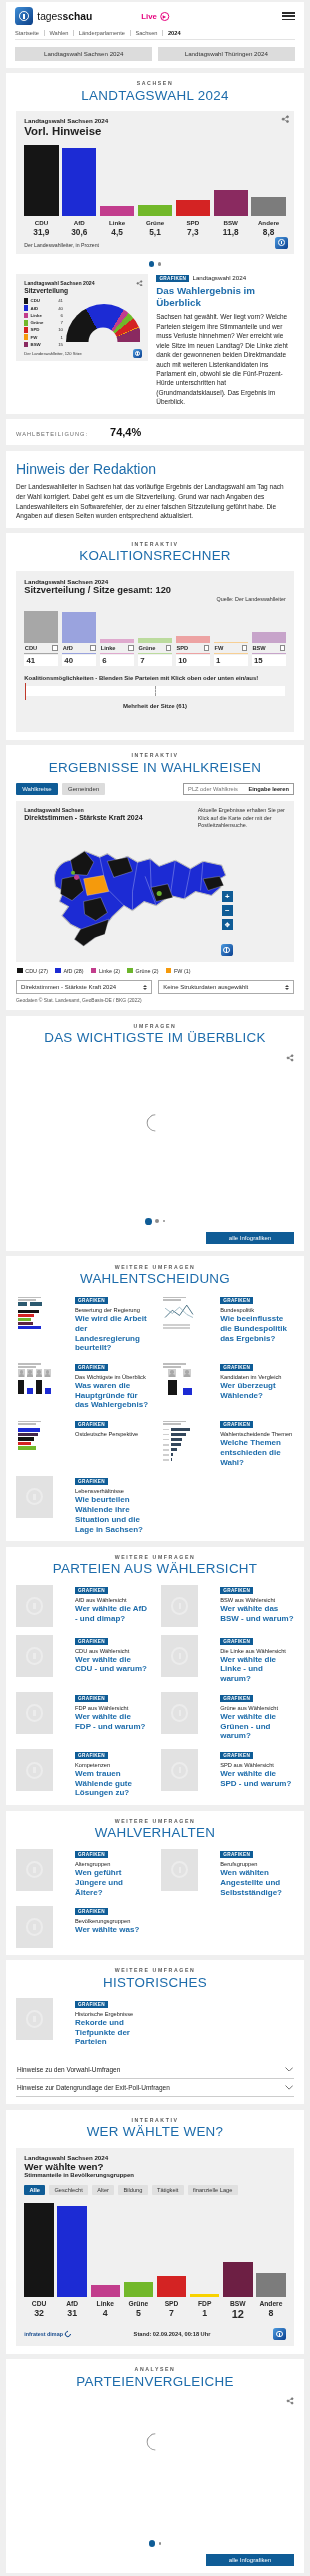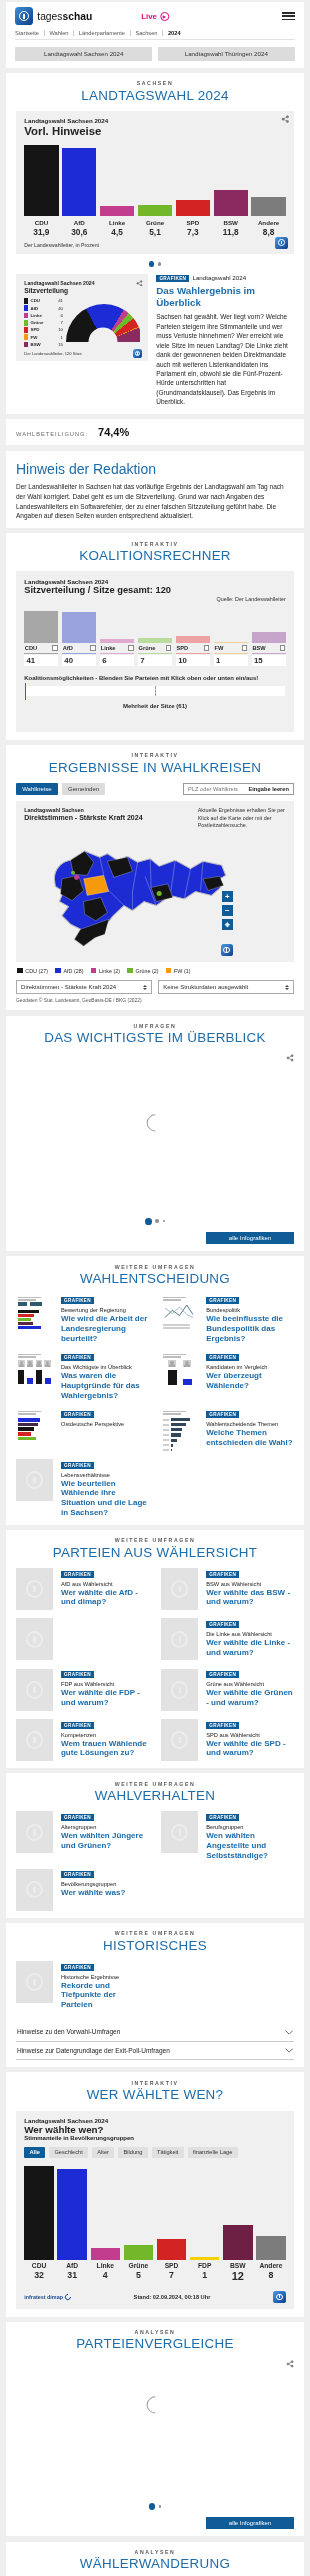--- a/index.html
+++ b/index.html
@@ -56,21 +56,21 @@
   .dleg .nm{font-weight:bold;flex:1}
   .half{position:relative;width:76px;height:38px;overflow:hidden;margin-top:7.2px}
   .halfc{width:76px;height:76px;border-radius:50%}
   .hole{position:absolute;width:29px;height:29px;border-radius:50%;background:#f0f0f0;left:50%;top:38px;transform:translate(-50%,-50%)}
   .ovtext{flex:1;font-size:6.5px}
   .badge{display:inline-block;background:#0f5c96;color:#fff;font-size:4.7px;font-weight:bold;padding:1px 3.1px;letter-spacing:0.3px;vertical-align:0.5px}
   .tagline{font-size:6.2px;color:#222;margin-left:3.1px}
   .ovtitle{color:#1d6cab;font-size:9.8px;font-weight:bold;margin:3.1px 0 4.1px;line-height:1.2}
   .ovp{line-height:1.45;color:#222}
   
-  .strip{display:flex;align-items:baseline;gap:10px}
+  .strip{display:flex;align-items:baseline;gap:22px}
   .strip .lab{font-size:5.7px;letter-spacing:1px;color:#6a6a6a}
   .strip .val{font-size:11px;font-weight:bold;color:#111}
   .hint-title{color:#1d6cab;font-size:14px;font-weight:normal;margin:3.1px 0 5.2px}
   .hint-p{font-size:6.5px;line-height:1.5;color:#222}
   
   .kcols{display:flex;gap:4.1px;margin-top:9.3px}
   .kcol{flex:1}
   .kbarArea{height:32px;display:flex;align-items:flex-end}
   .kbar{width:100%}
   .klabrow{display:flex;align-items:center;justify-content:space-between;font-size:5.7px;font-weight:bold;padding:1.6px 0.5px;border-bottom:1.6px solid #000}
@@ -104,21 +104,21 @@
   .arrows .up{border-bottom:2.6px solid #444}
   .arrows .dn{border-top:2.6px solid #444}
   .geosrc{font-size:4.9px;color:#555;margin-top:4.1px}
   
   .spinbox{display:flex;align-items:center;justify-content:center}
   .spin{width:16.5px;height:16.5px;border:1.6px solid #9a9a9a;border-bottom-color:transparent;border-left-color:transparent;border-radius:50%;transform:rotate(-135deg)}
   .btnrow{display:flex;justify-content:flex-end}
   .bluebtn{background:#0f5c96;color:#fff;font-size:6px;padding:3.1px 0;width:88px;text-align:center;cursor:pointer}
   
   .tgrid{display:grid;grid-template-columns:1fr 1fr;gap:8.3px 12.4px}
-  .titem{display:flex;gap:8px}
+  .titem{display:flex;gap:22px}
   .thumb{width:37px;height:42px;flex:none;background:#fff;overflow:hidden;position:relative;padding:2.1px}
   .thumb.ph{background:#e2e2e2;display:flex;align-items:center;justify-content:center;padding:0}
   .wm{width:17.6px;height:17.6px;border:2.6px solid #ececec;border-radius:50%;display:flex;align-items:center;justify-content:center}
   .wm div{width:2.1px;height:6.2px;background:#ececec}
   .ttx{flex:1;min-width:0}
   .ttag{font-size:5.7px;color:#222;margin:2.6px 0 1px}
   .ttitle{color:#1d6cab;font-size:8px;font-weight:bold;line-height:1.22;cursor:pointer}
   .hb{margin-bottom:1px}
   
   .acc{display:flex;align-items:center;justify-content:space-between;font-size:6.5px;color:#222;border-bottom:0.5px solid #ccc;padding:5.2px 1px;cursor:pointer}
@@ -687,20 +687,21 @@
             </div>
           </div>
           <div class="ttx"><span class="badge">GRAFIKEN</span><div class="ttag">BSW aus Wählersicht</div><div class="ttitle">Wer wählte das BSW - und warum?</div></div>
         </div>
         <div class="titem">
           <div class="thumb ph">
             <div class="wm">
               <div></div>
             </div>
           </div>
+          <div class="ttx"><span class="badge">GRAFIKEN</span><div class="ttag">CDU aus Wählersicht</div><div class="ttitle">Wer wählte die CDU - und warum?</div></div>
         </div>
         <div class="titem">
           <div class="thumb ph">
             <div class="wm">
               <div></div>
             </div>
           </div>
           <div class="ttx"><span class="badge">GRAFIKEN</span><div class="ttag">Die Linke aus Wählersicht</div><div class="ttitle">Wer wählte die Linke - und warum?</div></div>
         </div>
         <div class="titem">
@@ -741,21 +742,21 @@
   <div class="sec">
     <div class="kicker">WEITERE UMFRAGEN</div>
     <div class="sec-title">WAHLVERHALTEN</div>
     <div class="tgrid" id="grid-wv">
         <div class="titem">
           <div class="thumb ph">
             <div class="wm">
               <div></div>
             </div>
           </div>
-          <div class="ttx"><span class="badge">GRAFIKEN</span><div class="ttag">Altersgruppen</div><div class="ttitle">Wen wählten Jüngere und Grünen?</div></div>
+          <div class="ttx"><span class="badge">GRAFIKEN</span><div class="ttag">Altersgruppen</div><div class="ttitle">Wen geführt Jüngere und Ältere?</div></div>
         </div>
         <div class="titem">
           <div class="thumb ph">
             <div class="wm">
               <div></div>
             </div>
           </div>
           <div class="ttx"><span class="badge">GRAFIKEN</span><div class="ttag">Berufsgruppen</div><div class="ttitle">Wen wählten Angestellte und Selbstständige?</div></div>
         </div>
         <div class="titem">

